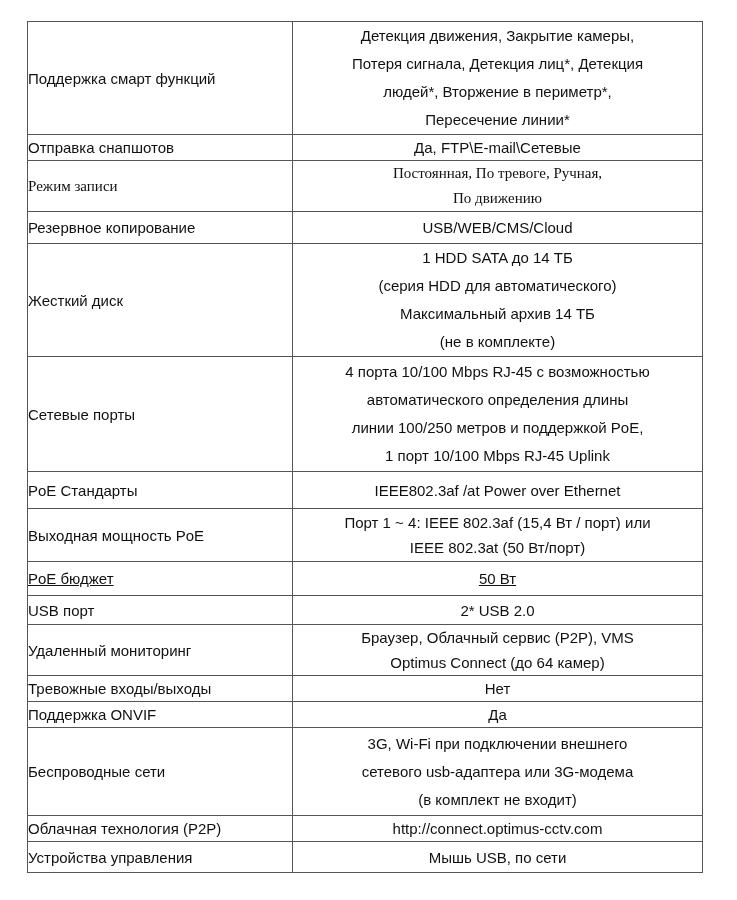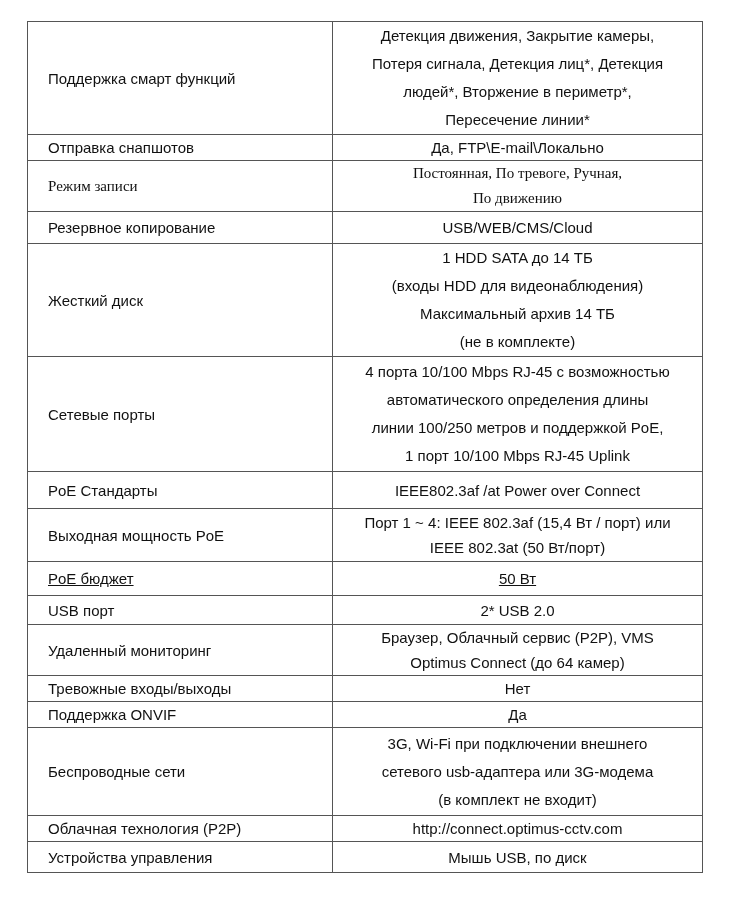--- a/index.html
+++ b/index.html
@@ -1,20 +1,20 @@
 <!DOCTYPE html>
 <html><head>
 <meta charset="utf-8">
 <style>
   html, body { margin: 0; padding: 0; background: #ffffff; }
   body { width: 737px; height: 900px; position: relative; overflow: hidden;
          font-family: "Liberation Sans", "DejaVu Sans", sans-serif; color: #111; }
   table.spec { position: absolute; left: 27px; top: 21px; width: 676px;
                border-collapse: collapse; table-layout: fixed; }
-  table.spec td { border: 1.5px solid #555; padding: 0 20px; font-size: 15px; line-height: 25px; vertical-align: middle; }
+  table.spec td { border: 1.5px solid #555; padding: 0 0; font-size: 15px; line-height: 25px; vertical-align: middle; }
   td.key { width: 264px; text-align: left; padding-left: 9px; }
   td.val { text-align: center; }
   .ln { display: block; white-space: nowrap; }
   .tall td.val .ln { line-height: 28px; }
 </style>
 </head>
 <body>
 
 <table class="spec">
   <tbody id="spec-body">
@@ -23,58 +23,58 @@
         <td class="val">
           <span class="ln">Детекция движения, Закрытие камеры,</span>
           <span class="ln">Потеря сигнала, Детекция лиц*, Детекция</span>
           <span class="ln">людей*, Вторжение в периметр*,</span>
           <span class="ln">Пересечение линии*</span>
         </td>
       </tr>
       <tr style="height: 25px;">
         <td class="key">Отправка снапшотов</td>
         <td class="val">
-          <span class="ln">Да,  FTP\E-mail\Локально</span>
+          <span class="ln">Да,  FTP\E-mail\Сетевые</span>
         </td>
       </tr>
       <tr style="height: 51px; font-family: Liberation Serif, serif;">
         <td class="key">Режим записи</td>
         <td class="val">
           <span class="ln">Постоянная, По тревоге, Ручная,</span>
           <span class="ln">По движению</span>
         </td>
       </tr>
       <tr style="height: 32px;">
         <td class="key">Резервное копирование</td>
         <td class="val">
           <span class="ln">USB/WEB/CMS/Cloud</span>
         </td>
       </tr>
       <tr class="tall" style="height: 108px;">
         <td class="key">Жесткий диск</td>
         <td class="val">
           <span class="ln">1 HDD SATA до  14 ТБ</span>
-          <span class="ln">(входы HDD  для видеонаблюдения)</span>
+          <span class="ln">(серия HDD  для автоматического)</span>
           <span class="ln">Максимальный  архив 14 ТБ</span>
           <span class="ln">(не в комплекте)</span>
         </td>
       </tr>
       <tr class="tall" style="height: 115px;">
         <td class="key">Сетевые порты</td>
         <td class="val">
           <span class="ln">4 порта 10/100 Mbps RJ-45 с возможностью</span>
           <span class="ln">автоматического определения длины</span>
           <span class="ln">линии 100/250 метров и поддержкой PoE,</span>
           <span class="ln">1 порт 10/100 Mbps RJ-45 Uplink</span>
         </td>
       </tr>
       <tr style="height: 37px;">
         <td class="key">PoE Стандарты</td>
         <td class="val">
-          <span class="ln">IEEE802.3af /at Power over Connect</span>
+          <span class="ln">IEEE802.3af /at Power over Ethernet</span>
         </td>
       </tr>
       <tr style="height: 53px;">
         <td class="key">Выходная мощность PoE</td>
         <td class="val">
           <span class="ln">Порт 1 ~ 4: IEEE 802.3af (15,4 Вт / порт) или</span>
           <span class="ln">IEEE 802.3at (50 Вт/порт)</span>
         </td>
       </tr>
       <tr style="height: 34px; text-decoration: underline;">
@@ -118,17 +118,17 @@
       </tr>
       <tr style="height: 26px;">
         <td class="key">Облачная технология (P2P)</td>
         <td class="val">
           <span class="ln">http://connect.optimus-cctv.com</span>
         </td>
       </tr>
       <tr style="height: 31px;">
         <td class="key">Устройства управления</td>
         <td class="val">
-          <span class="ln">Мышь USB, по диск</span>
+          <span class="ln">Мышь USB, по сети</span>
         </td>
       </tr>
     </tbody>
 </table>
 
 </body></html>

